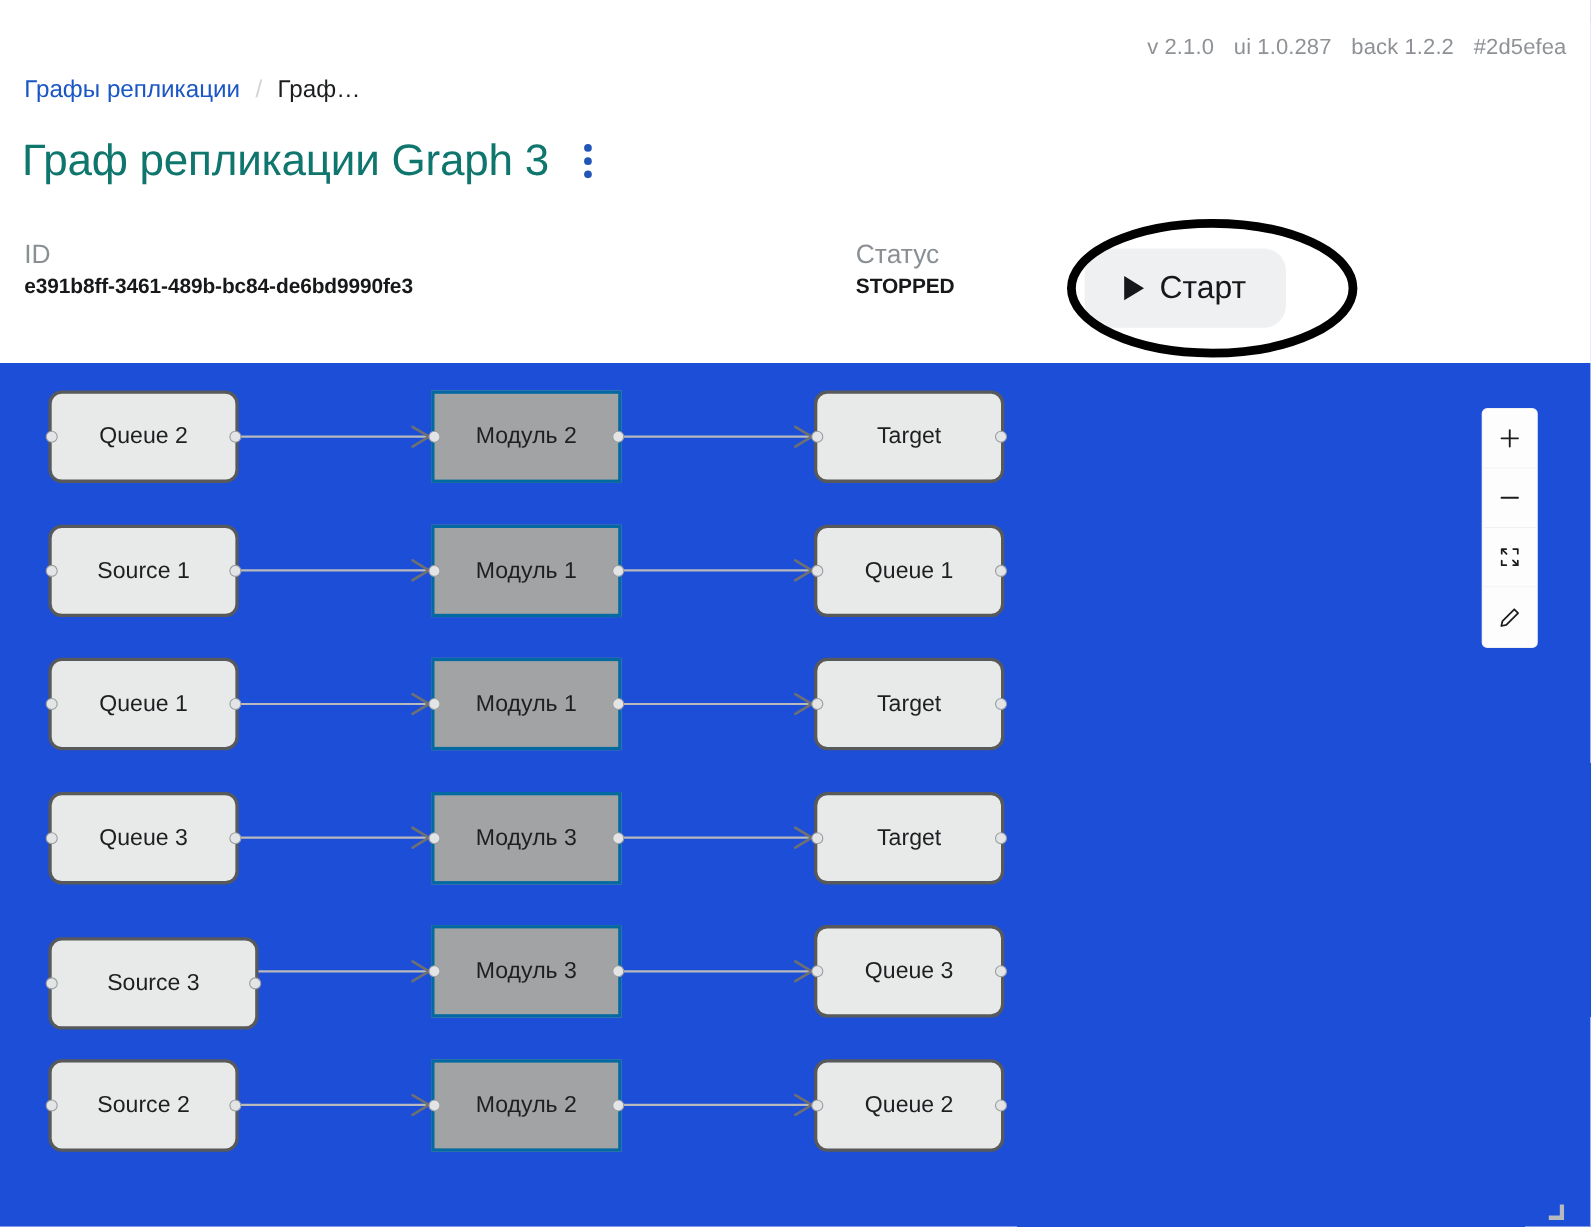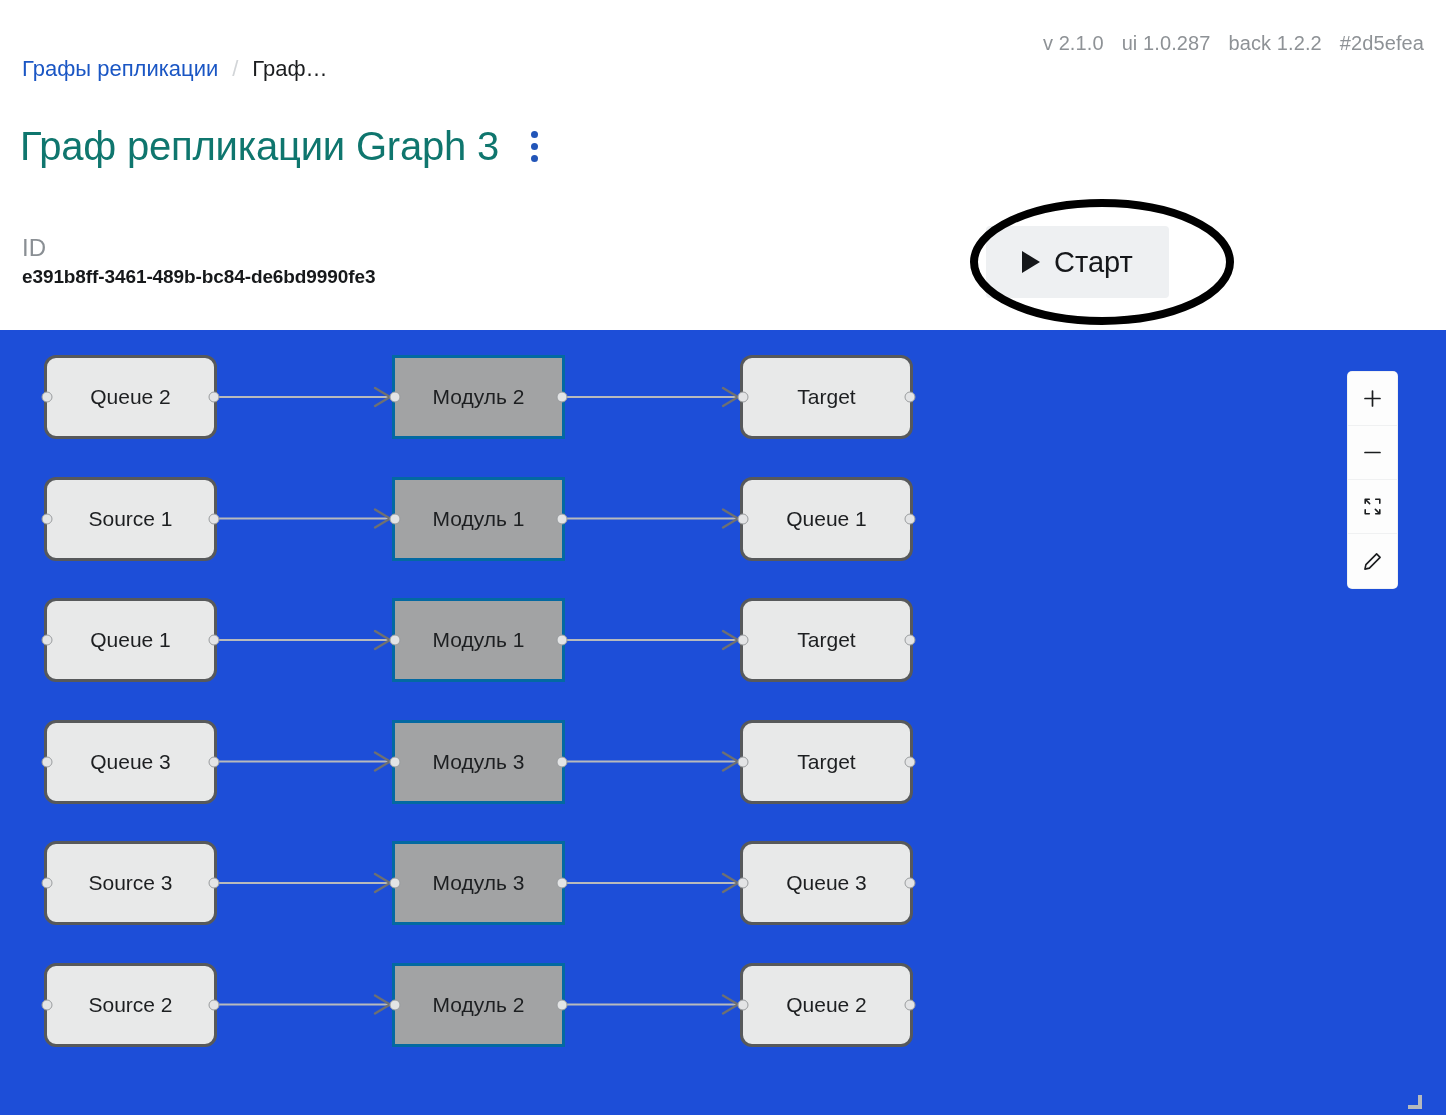--- a/index.html
+++ b/index.html
@@ -29,21 +29,21 @@
     gap: 18px;
     font-size: 20px;
     color: #8e9296;
     letter-spacing: 0.1px;
     white-space: nowrap;
   }
 
   
   .breadcrumb {
     position: absolute;
-    top: 36px;
+    top: 48px;
     left: 22px;
     display: flex;
     align-items: baseline;
     gap: 14px;
     font-size: 22px;
     white-space: nowrap;
   }
   .crumb-link { color: #1a56c4; cursor: pointer; }
   .crumb-sep { color: #d2d5d8; font-size: 22px; }
   .crumb-current { color: #1b1d1f; }
@@ -76,21 +76,21 @@
     display: block;
     width: 7px;
     height: 7px;
     border-radius: 50%;
     background: #2255b8;
   }
 
   
   .meta-row {
     position: absolute;
-    top: 212px;
+    top: 196px;
     left: 22px;
     display: flex;
     align-items: flex-start;
     gap: 38px;
     white-space: nowrap;
   }
   .meta-label {
     font-size: 24px;
     color: #8a8f94;
     line-height: 1.32;
@@ -113,21 +113,21 @@
     gap: 16px;
   }
   .btn {
     display: flex;
     align-items: center;
     justify-content: center;
     gap: 14px;
     height: 72px;
     padding: 0 36px;
     border: none;
-    border-radius: 4px;
+    border-radius: 20px;
     background: #eef0f2;
     font-family: "Liberation Sans", sans-serif;
     font-size: 29px;
     color: #15171a;
     cursor: pointer;
   }
   .btn.disabled { color: #b0b5ba; cursor: default; }
   .btn .glyph-play {
     width: 0; height: 0;
     border-top: 11px solid transparent;
@@ -254,20 +254,24 @@
       <i></i>
       <i></i>
     </span>
   </div>
 
   <div class="meta-row">
     <div class="meta-id">
       <div class="meta-label">ID</div>
       <div class="meta-value">e391b8ff-3461-489b-bc84-de6bd9990fe3</div>
     </div>
+    <div>
+      <div class="meta-label">Статус</div>
+      <div class="meta-value">STOPPED</div>
+    </div>
   </div>
 
   <div class="actions">
     <button class="btn">
       <span class="glyph-play"></span>
       <span>Старт</span>
     </button>
   </div>
 
   <svg class="annotation-ellipse" viewBox="0 0 268 128">
@@ -381,21 +385,21 @@
         <div class="node module" style="left: 392px; top: 389.5px; width: 173px; height: 84px;">
           <span>Модуль 3</span>
           <span class="handle left"></span>
           <span class="handle right"></span>
         </div>
         <div class="node io" style="left: 740px; top: 389.5px; width: 173px; height: 84px;">
           <span>Target</span>
           <span class="handle left"></span>
           <span class="handle right"></span>
         </div>
-        <div class="node io" style="left: 44px; top: 511px; width: 173px; height: 84px; text-align: center;">
+        <div class="node io" style="left: 44px; top: 522px; width: 191px; height: 84px; text-align: center;">
           <span>Source 3</span>
           <span class="handle left"></span>
           <span class="handle right"></span>
         </div>
         <div class="node module" style="left: 392px; top: 511px; width: 173px; height: 84px;">
           <span>Модуль 3</span>
           <span class="handle left"></span>
           <span class="handle right"></span>
         </div>
         <div class="node io" style="left: 740px; top: 511px; width: 173px; height: 84px;">

